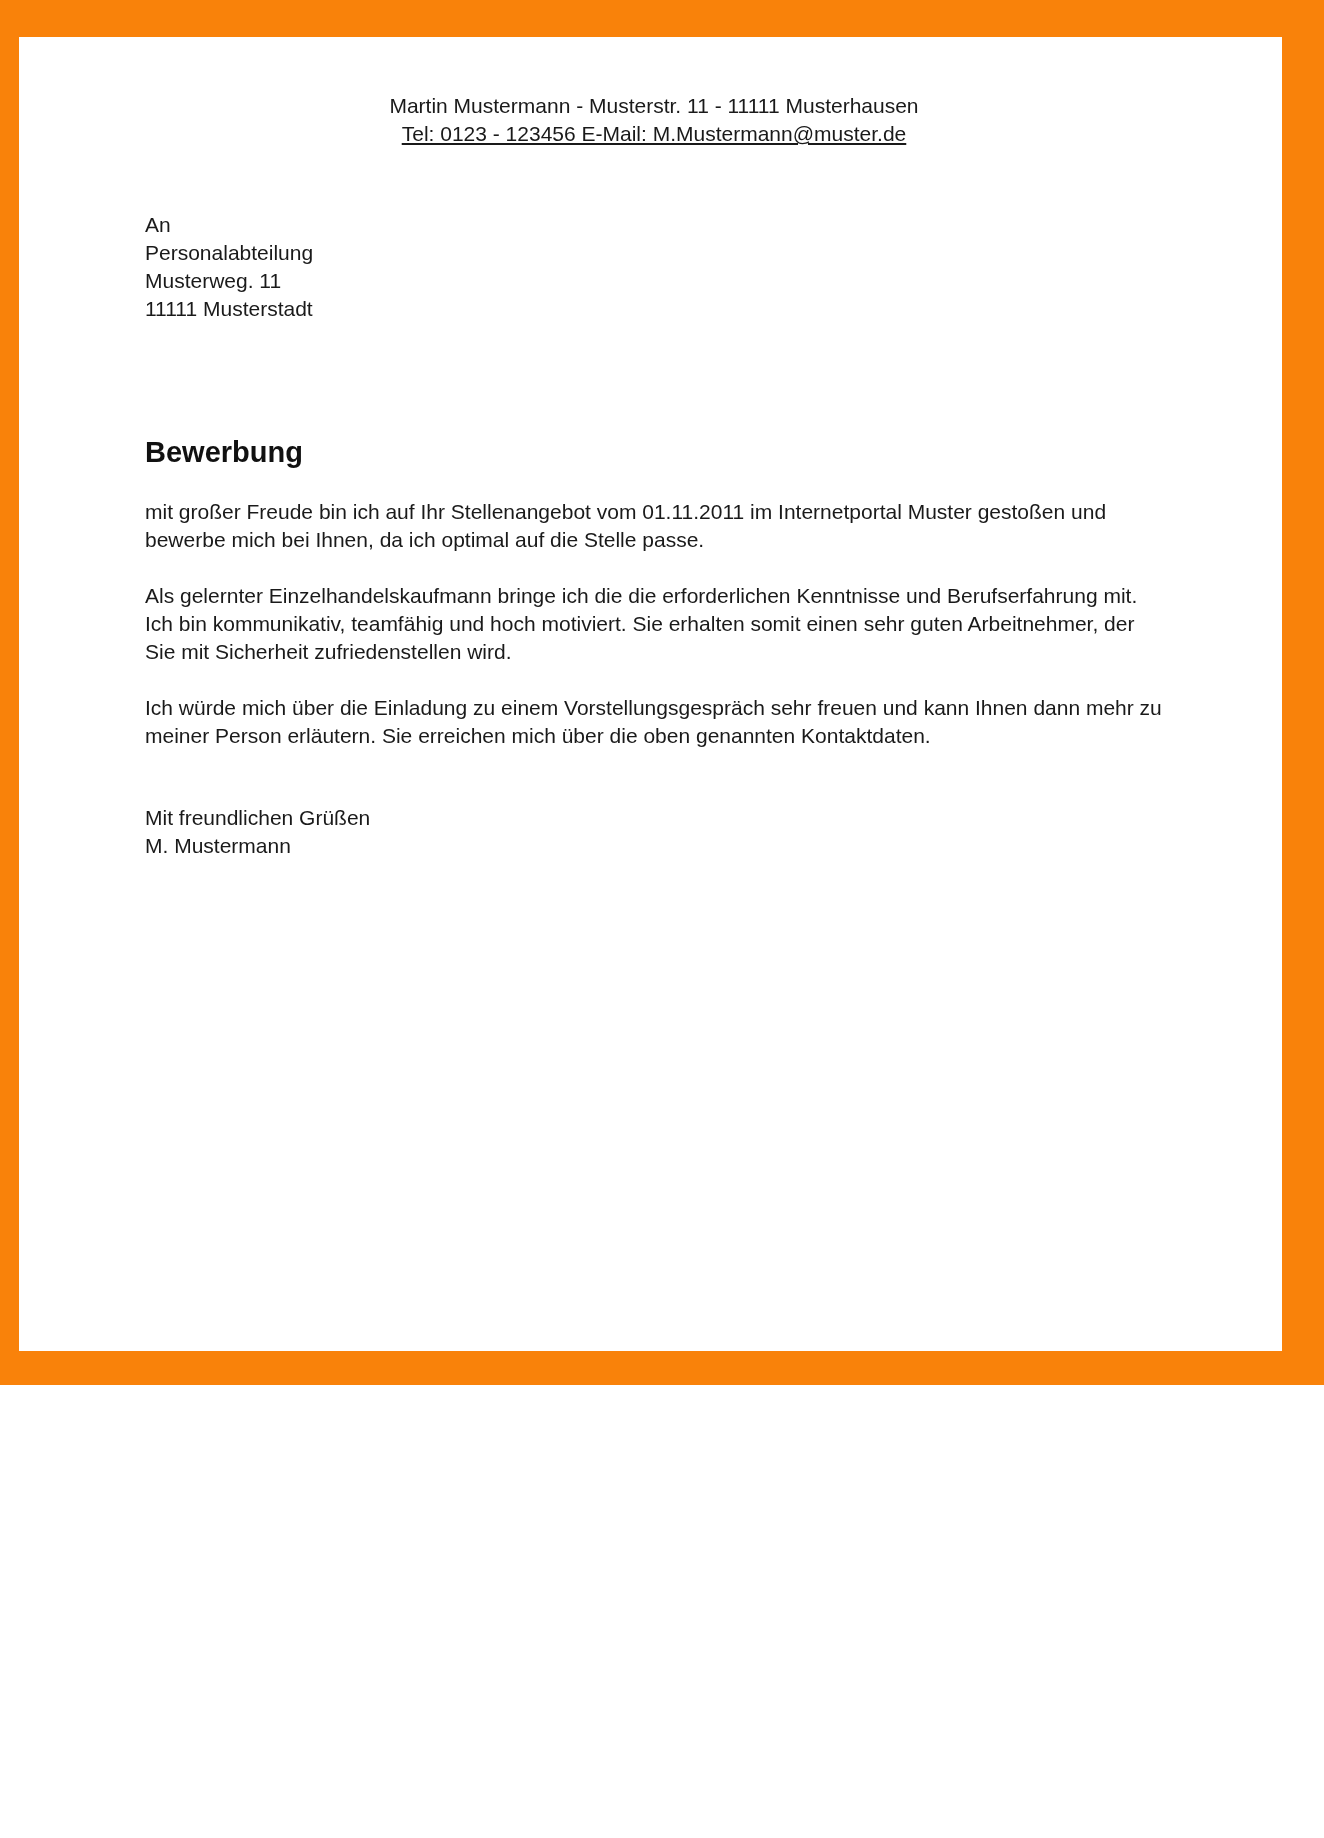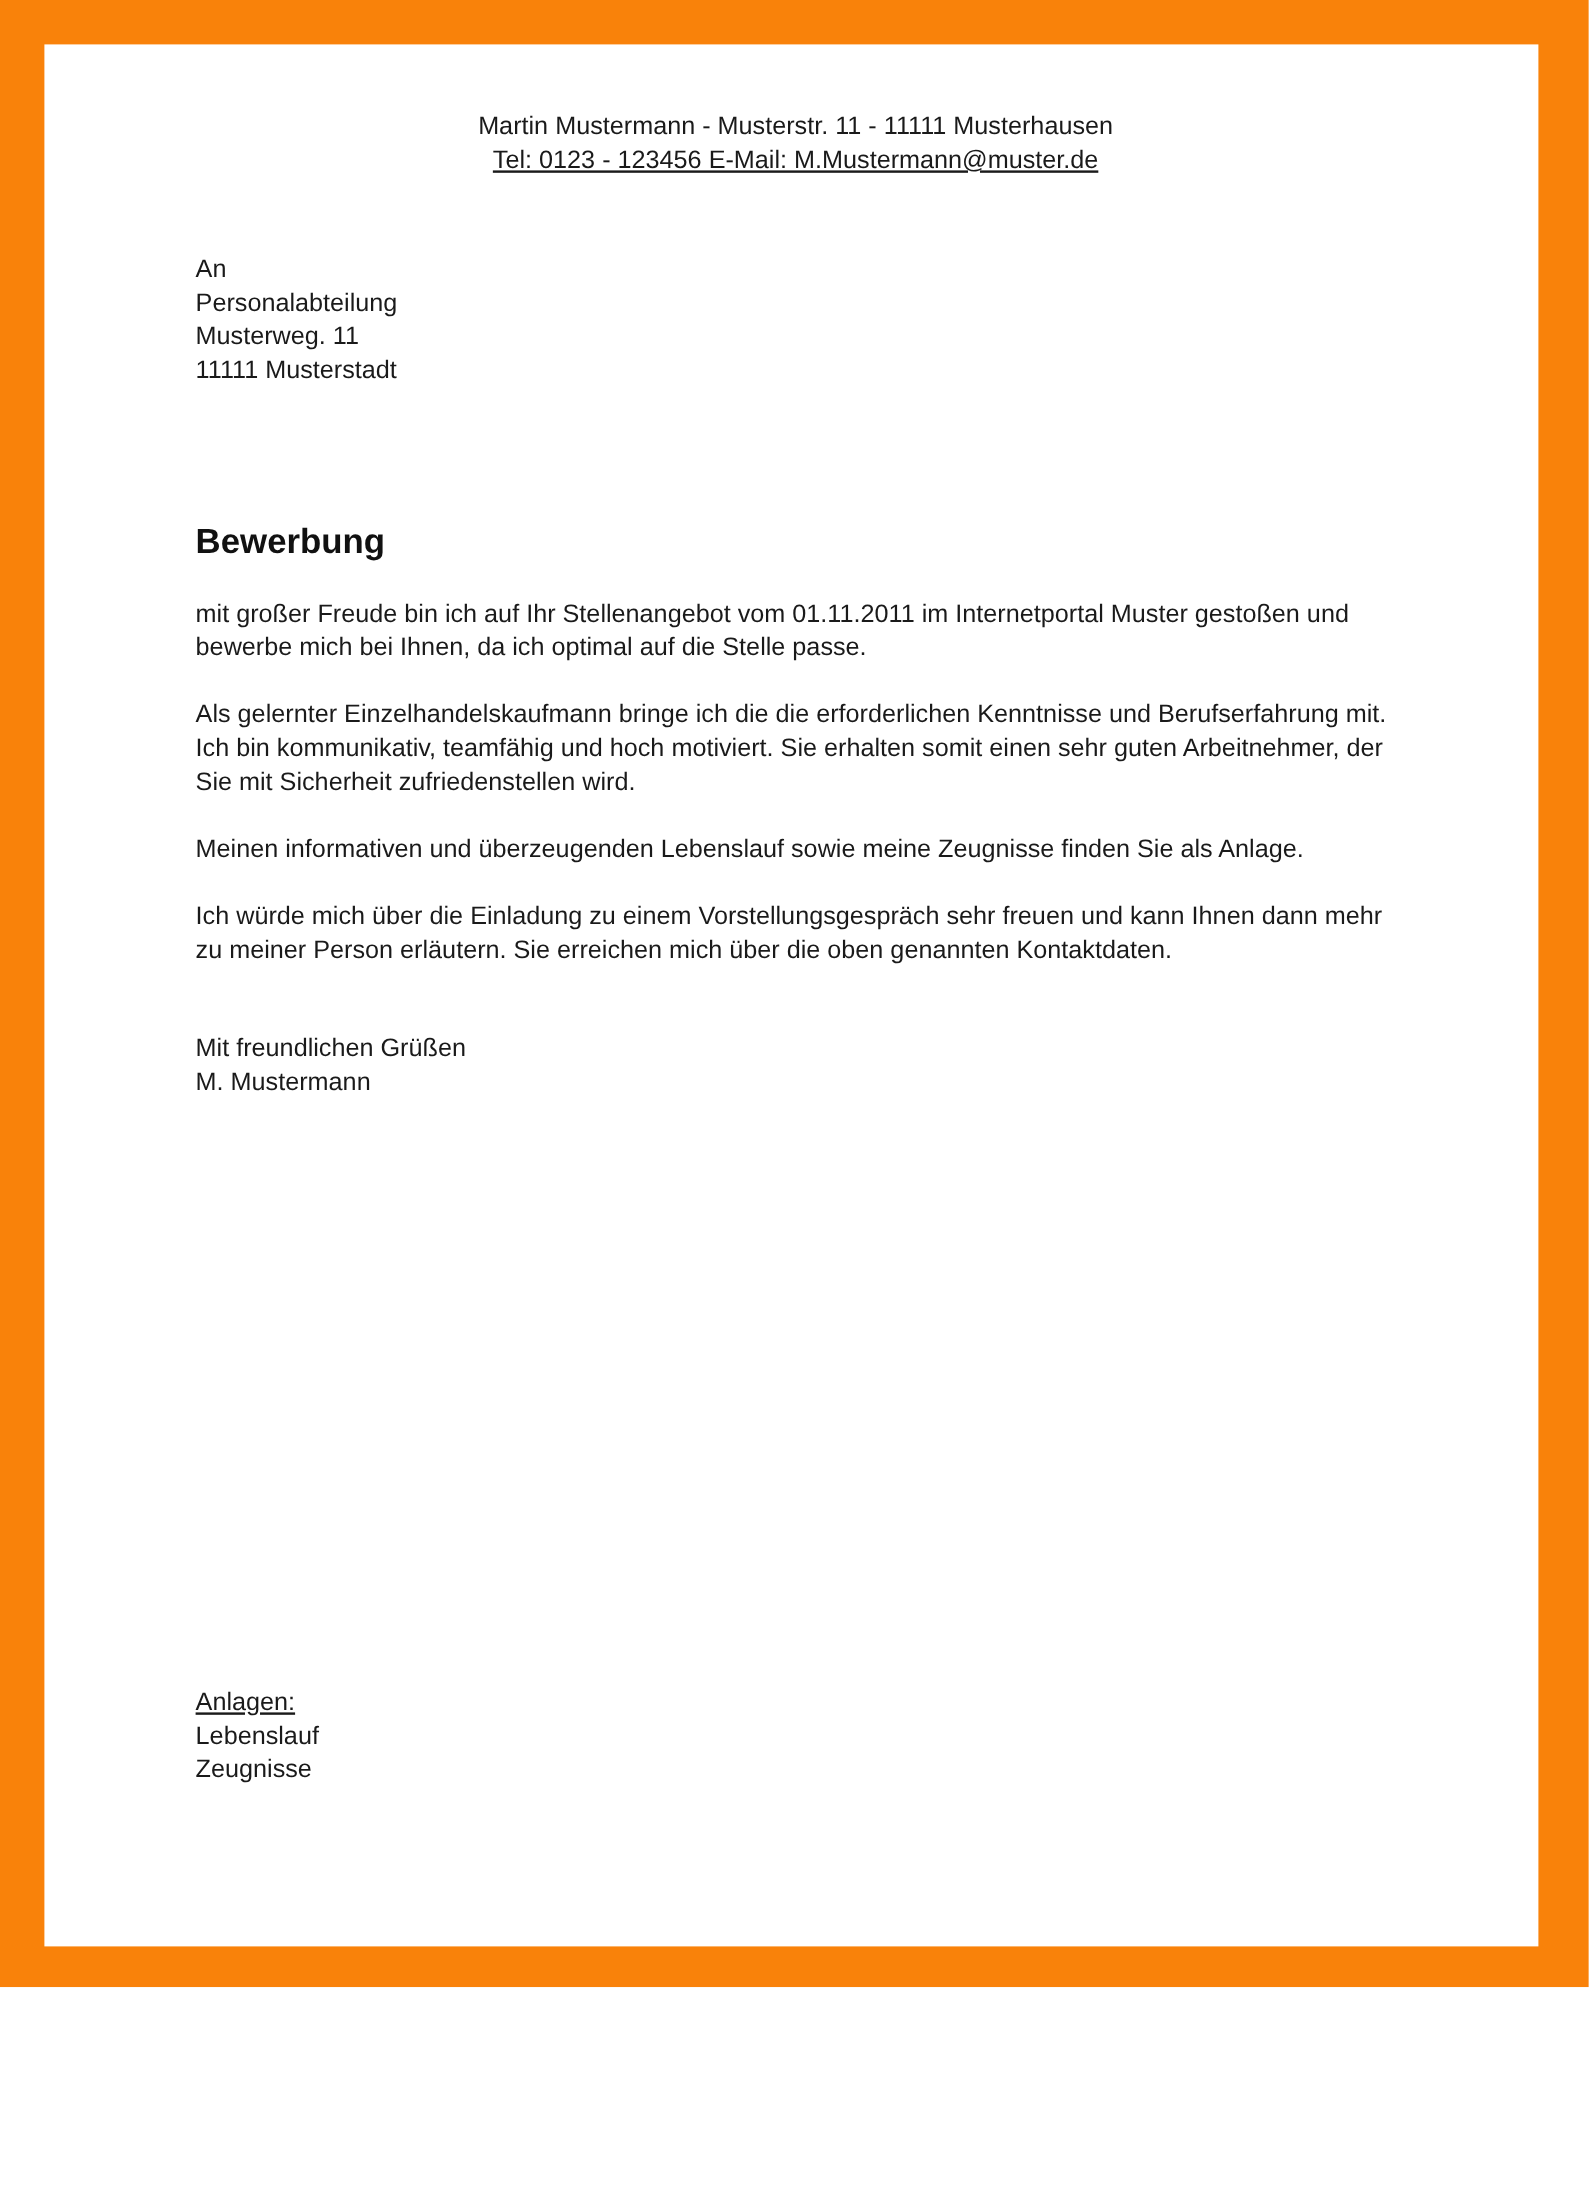--- a/index.html
+++ b/index.html
@@ -2,23 +2,23 @@
 <html><head>
 <meta charset="utf-8">
 <style>
   html, body {
     margin: 0;
     padding: 0;
     background: #ffffff;
   }
   .frame {
     width: 1324px;
-    height: 1656px;
+    height: 1385px;
     box-sizing: border-box;
-    padding: 37px 42px 34px 37px;
+    padding: 37px 42px 34px 19px;
     background: #f9820a;
   }
   .page {
     width: 100%;
     height: 100%;
     background: #ffffff;
     box-sizing: border-box;
     overflow: hidden;
     font-family: "Liberation Sans", sans-serif;
     color: #1a1a1a;
@@ -87,21 +87,20 @@
         <div>Personalabteilung</div>
         <div>Musterweg. 11</div>
         <div>11111 Musterstadt</div>
       </div>
 
       <h1 class="subject">Bewerbung</h1>
 
 
       <p class="bodypar first txt">mit großer Freude bin ich auf Ihr Stellenangebot vom 01.11.2011 im Internetportal Muster gestoßen und bewerbe mich bei Ihnen, da ich optimal auf die Stelle passe.</p>
       <p class="bodypar txt">Als gelernter Einzelhandelskaufmann bringe ich die die erforderlichen Kenntnisse und Berufserfahrung mit. Ich bin kommunikativ, teamfähig und hoch motiviert. Sie erhalten somit einen sehr guten Arbeitnehmer, der Sie mit Sicherheit zufriedenstellen wird.</p>
-      <p class="bodypar txt">Meinen informativen und überzeugenden Lebenslauf sowie meine Zeugnisse finden Sie als Anlage.</p>
       <p class="bodypar txt">Ich würde mich über die Einladung zu einem Vorstellungsgespräch sehr freuen und kann Ihnen dann mehr zu meiner Person erläutern. Sie erreichen mich über die oben genannten Kontaktdaten.</p>
 
       <div class="closing txt">
         <div>Mit freundlichen Grüßen</div>
         <div>M. Mustermann</div>
       </div>
 
       <div class="attachments txt">
         <div class="underlined">Anlagen:</div>
         <div>Lebenslauf</div>

